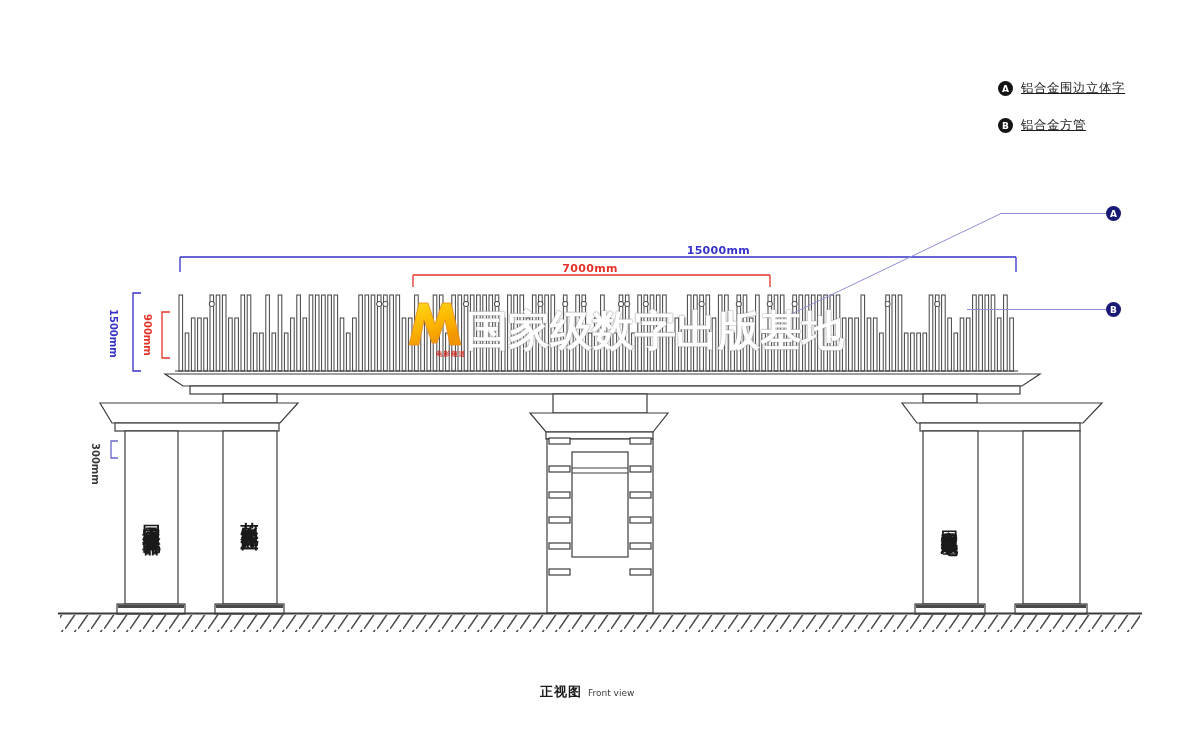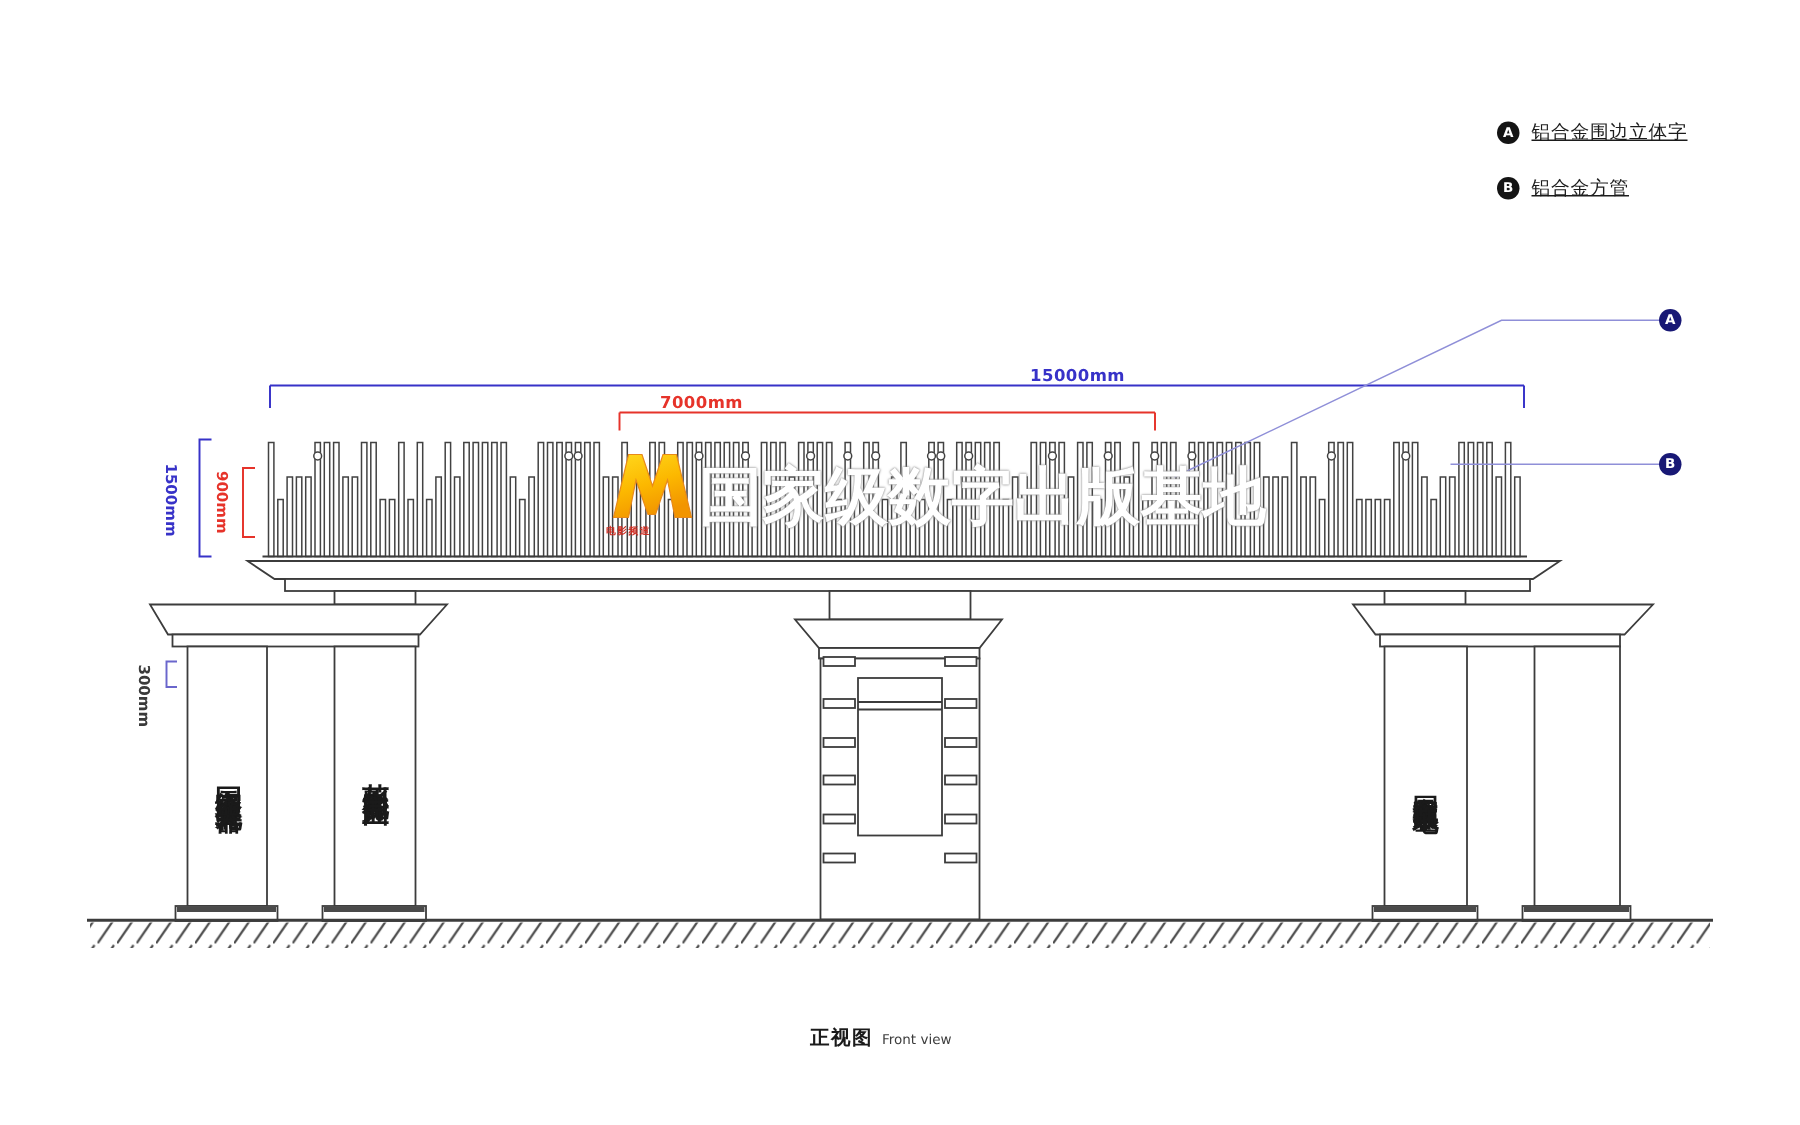--- a/index.html
+++ b/index.html
@@ -24,21 +24,21 @@
     font-size:9px;font-weight:bold;display:flex;align-items:center;justify-content:center;}
   .legend-label{font-size:12.5px;color:#1c1c1c;letter-spacing:.5px;text-decoration:underline;}
   .callout{width:15px;height:15px;border-radius:50%;background:#181875;color:#fff;
     font-size:9px;font-weight:bold;display:flex;align-items:center;justify-content:center;}
   .sign-title{font-size:42px;font-weight:bold;color:#ffffff;line-height:1;letter-spacing:0px;
     text-shadow:0 0 2px #9a9a9a,0 0 1px #8a8a8a;white-space:nowrap;}
   .coltext{writing-mode:vertical-rl;text-orientation:upright;font-weight:600;color:#1a1a1a;
     display:flex;align-items:center;justify-content:center;white-space:nowrap;}
   .caption-zh{font-size:13px;font-weight:bold;color:#1a1a1a;letter-spacing:1px;}
   .caption-en{font-size:9px;color:#3c3c3c;margin-left:6px;}
-  .logo-mini{position:absolute;left:0;bottom:0;width:100%;text-align:left;
+  .logo-mini{position:absolute;left:0;bottom:0;width:100%;text-align:right;
     font-size:6.5px;color:#cf2b20;font-weight:bold;letter-spacing:1px;line-height:1;}
 </style>
 </head>
 <body>
 
 <div class="stage">
 
   <svg class="draw" width="1200" height="750" viewBox="0 0 1200 750">
     <defs>
       <pattern id="hatch" width="13" height="17" patternUnits="userSpaceOnUse">
@@ -279,21 +279,21 @@
   </div>
   <div class="abs legend-row" style="left:998px;top:117px;">
     <div class="legend-circle">B</div>
     <div class="legend-label">铝合金方管</div>
   </div>
 
   <div class="abs callout" style="left:1106px;top:206px;">A</div>
   <div class="abs callout" style="left:1106px;top:302px;">B</div>
 
   <div class="abs dimlabel blue" style="left:450px;top:244px;width:300px;text-align:right;">15000mm</div>
-  <div class="abs dimlabel red" style="left:440px;top:262px;width:300px;text-align:left;">7000mm</div>
+  <div class="abs dimlabel red" style="left:440px;top:262px;width:300px;text-align:center;">7000mm</div>
   <div class="abs vtext vdim blue" style="left:106px;top:295px;height:76px;width:14px;">1500mm</div>
   <div class="abs vtext vdim red" style="left:140px;top:311px;height:48px;width:14px;">900mm</div>
   <div class="abs vtext vdim" style="left:88px;top:434px;height:60px;width:14px;color:#3a3a3a;">300mm</div>
 
   <div class="abs" style="left:404px;top:297px;width:62px;height:60px;">
     <svg width="62" height="60" viewBox="0 0 62 60">
       <polygon points="5,48 15,6 24,6 31,27 38,6 47,6 57,48 46,48 41,23 33,46 28,46 20,23 15,48" fill="url(#logoGrad)" stroke="#e8891a" stroke-width="0.8"></polygon>
     </svg>
     <div class="logo-mini">电影频道</div>
   </div>

